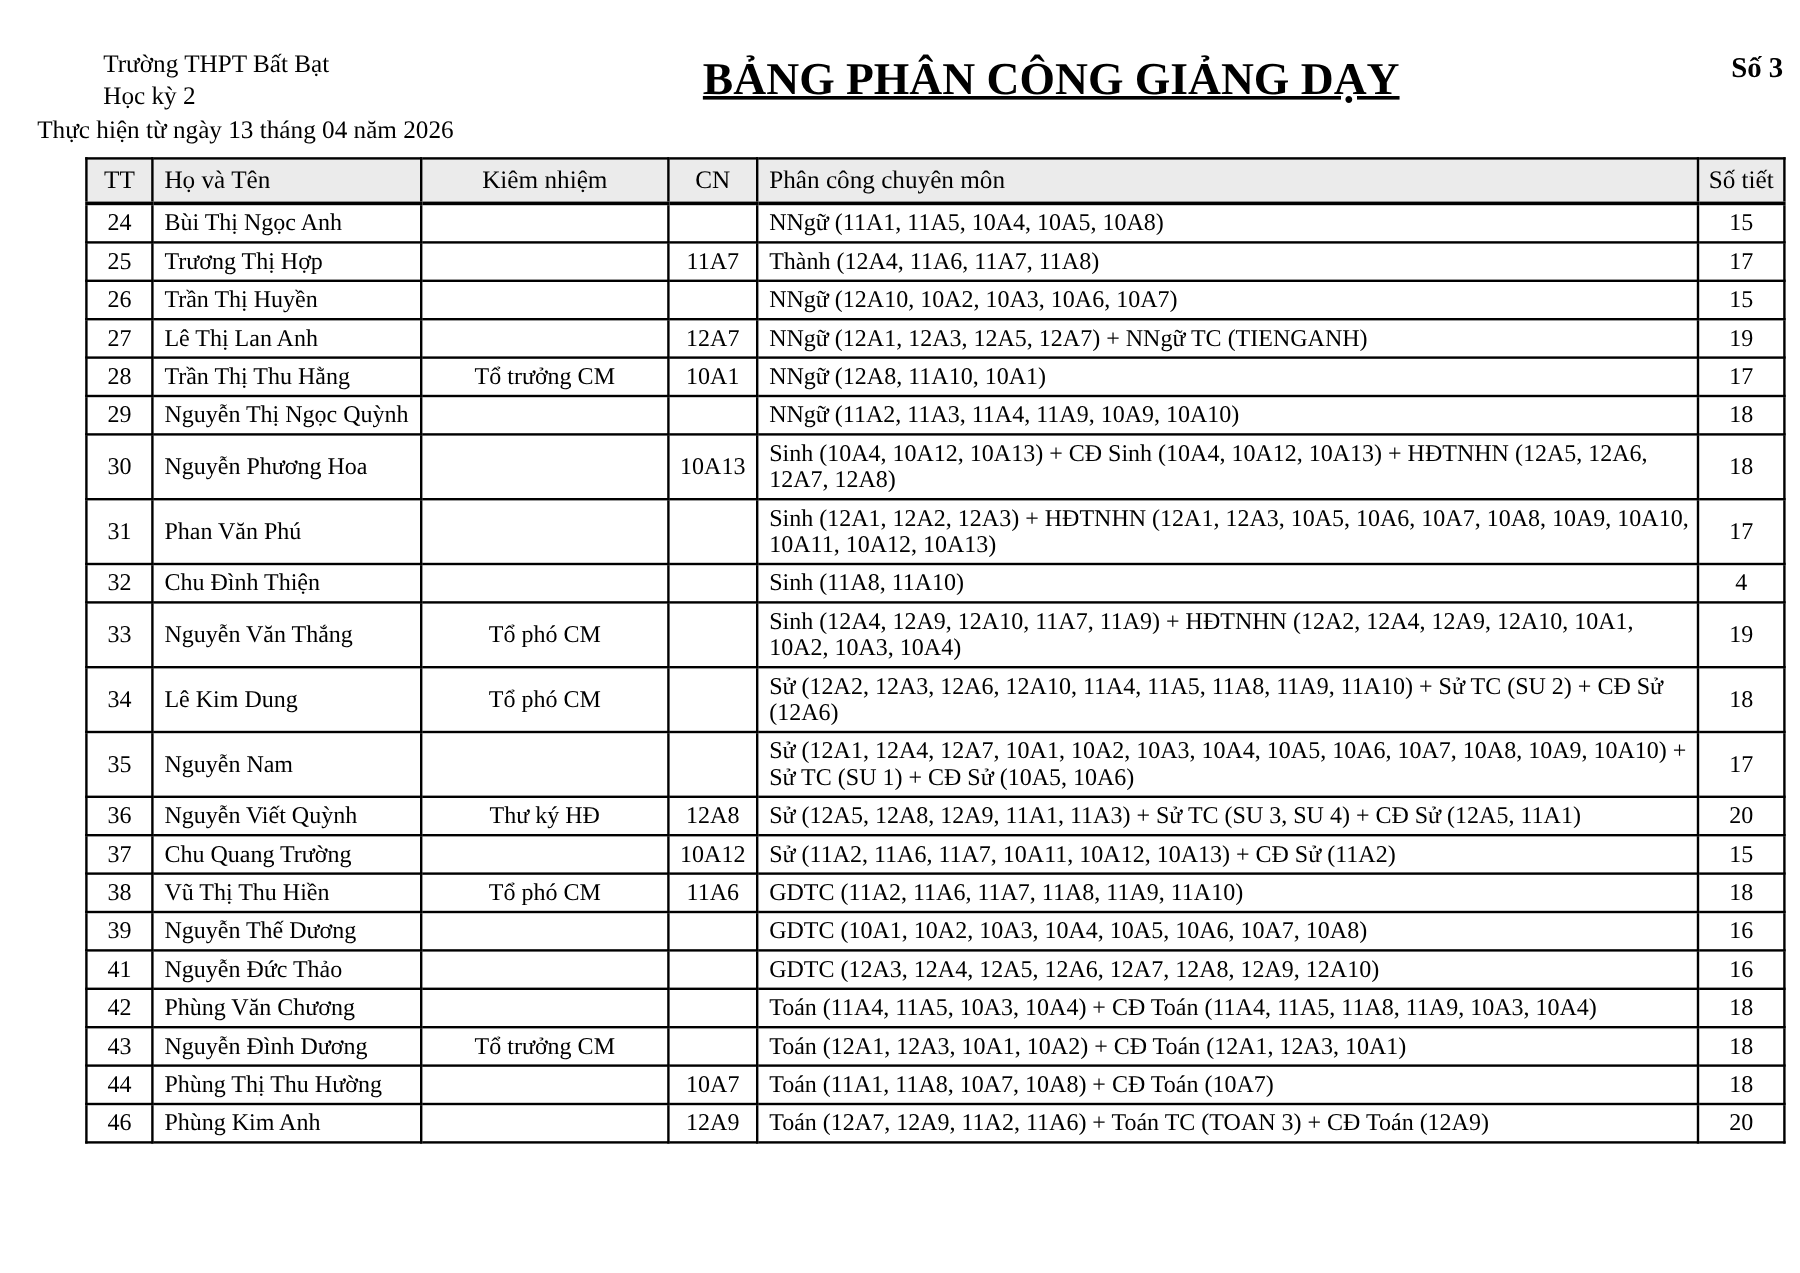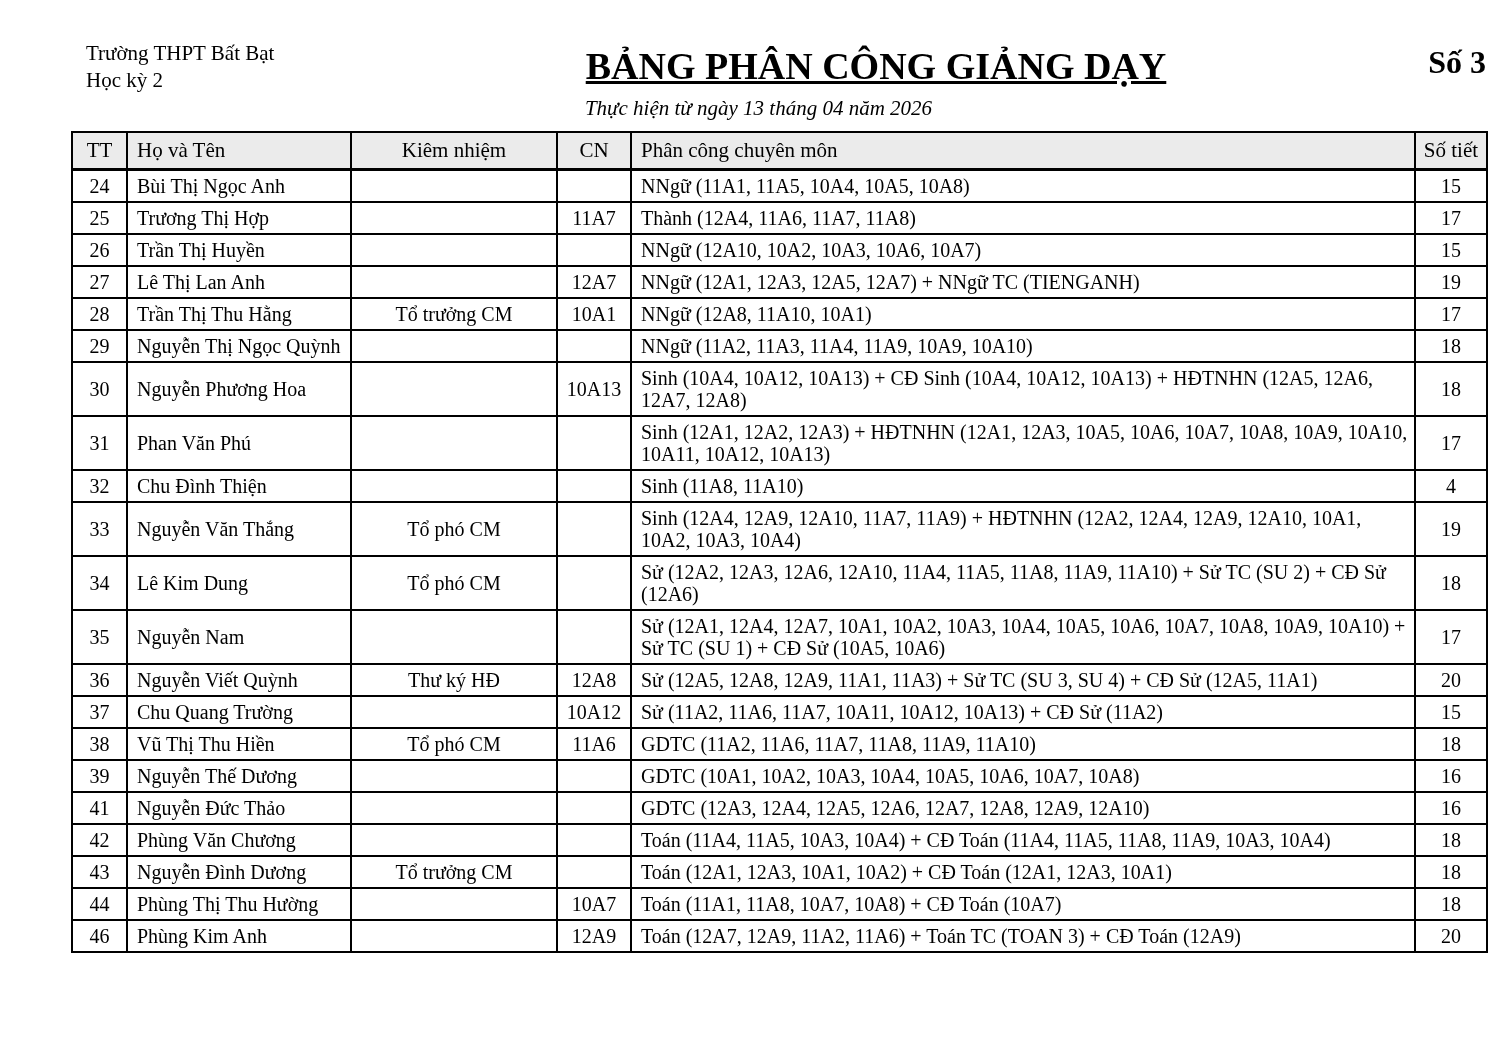--- a/index.html
+++ b/index.html
@@ -27,28 +27,27 @@
     flex: 1;
     text-align: center;
     font-size: 38px;
     font-weight: bold;
     padding-top: 4px;
     text-decoration: underline;
   }
   .header-right {
     width: 120px;
     text-align: right;
-    font-size: 32px;
+    font-size: 24px;
     font-weight: bold;
     padding-top: 4px;
     white-space: nowrap;
   }
   .effective-line {
-    text-align: center;
-    font-style: italic;
+    text-align: left;
     font-size: 21px;
     margin: 2px 45px 10px 0;
   }
 
   table.assignment-table {
     margin-left: 40px;
     width: 1415px;
     table-layout: fixed;
     border-collapse: collapse;
   }

